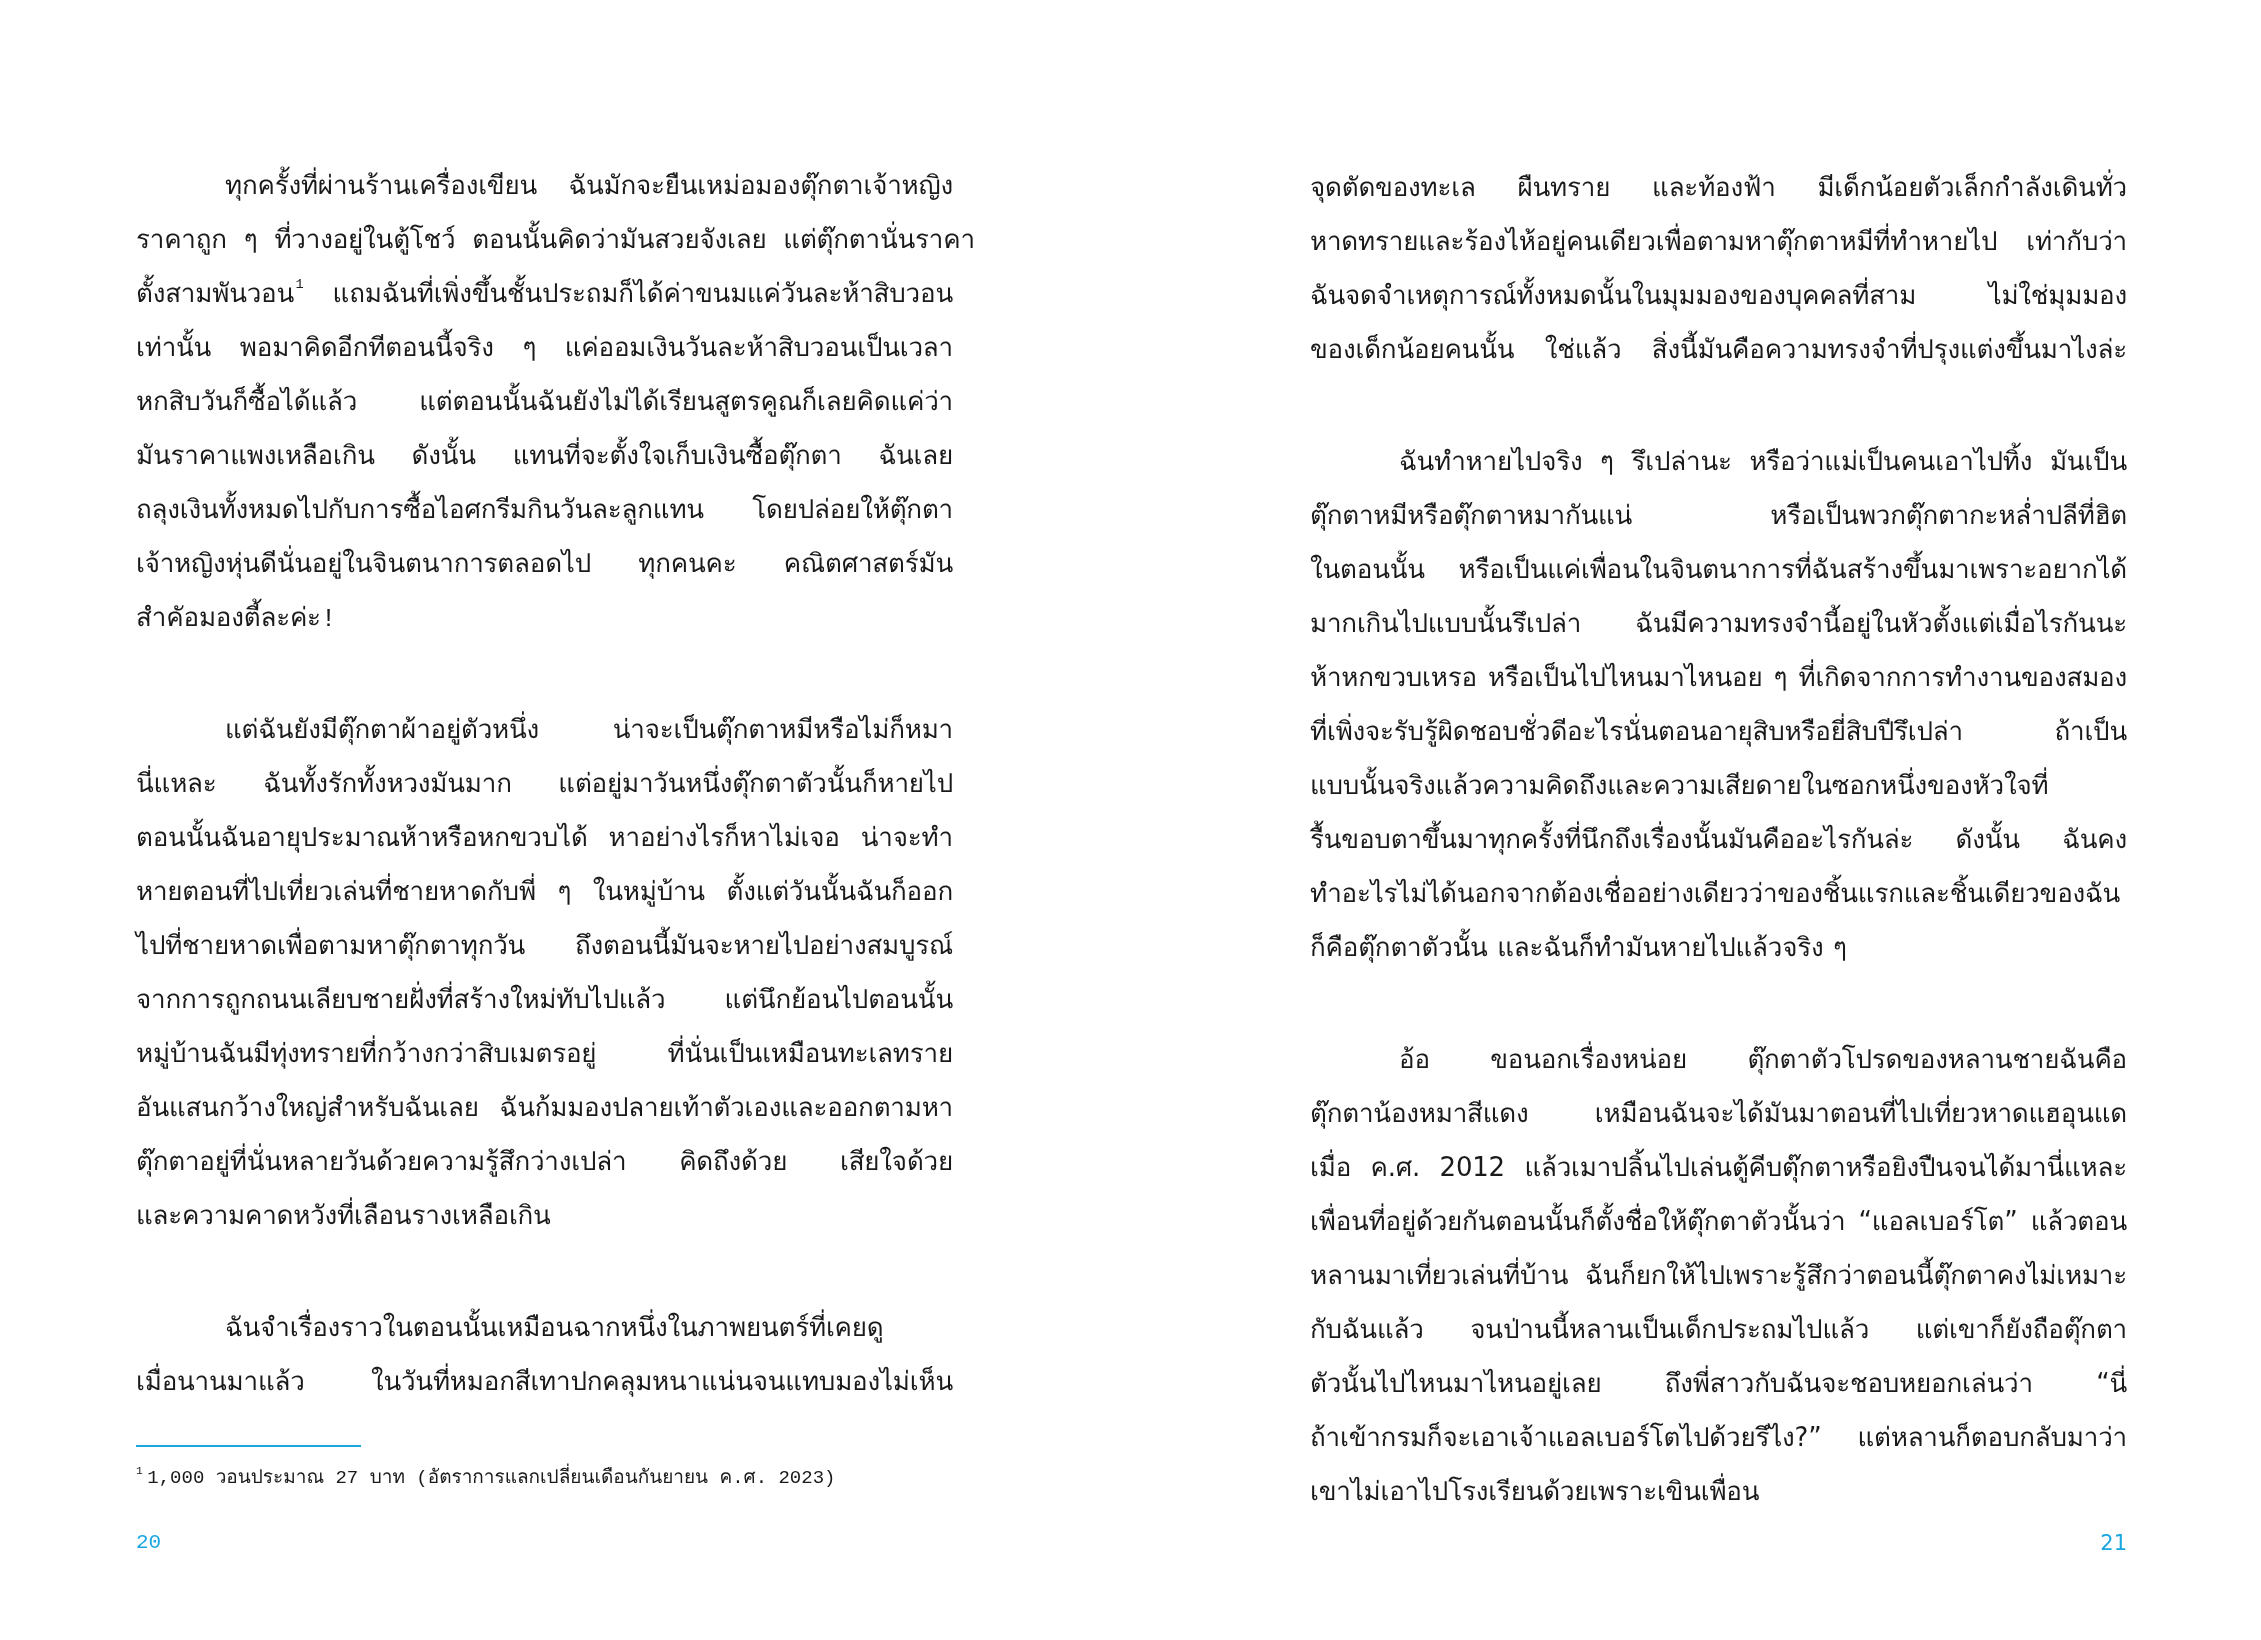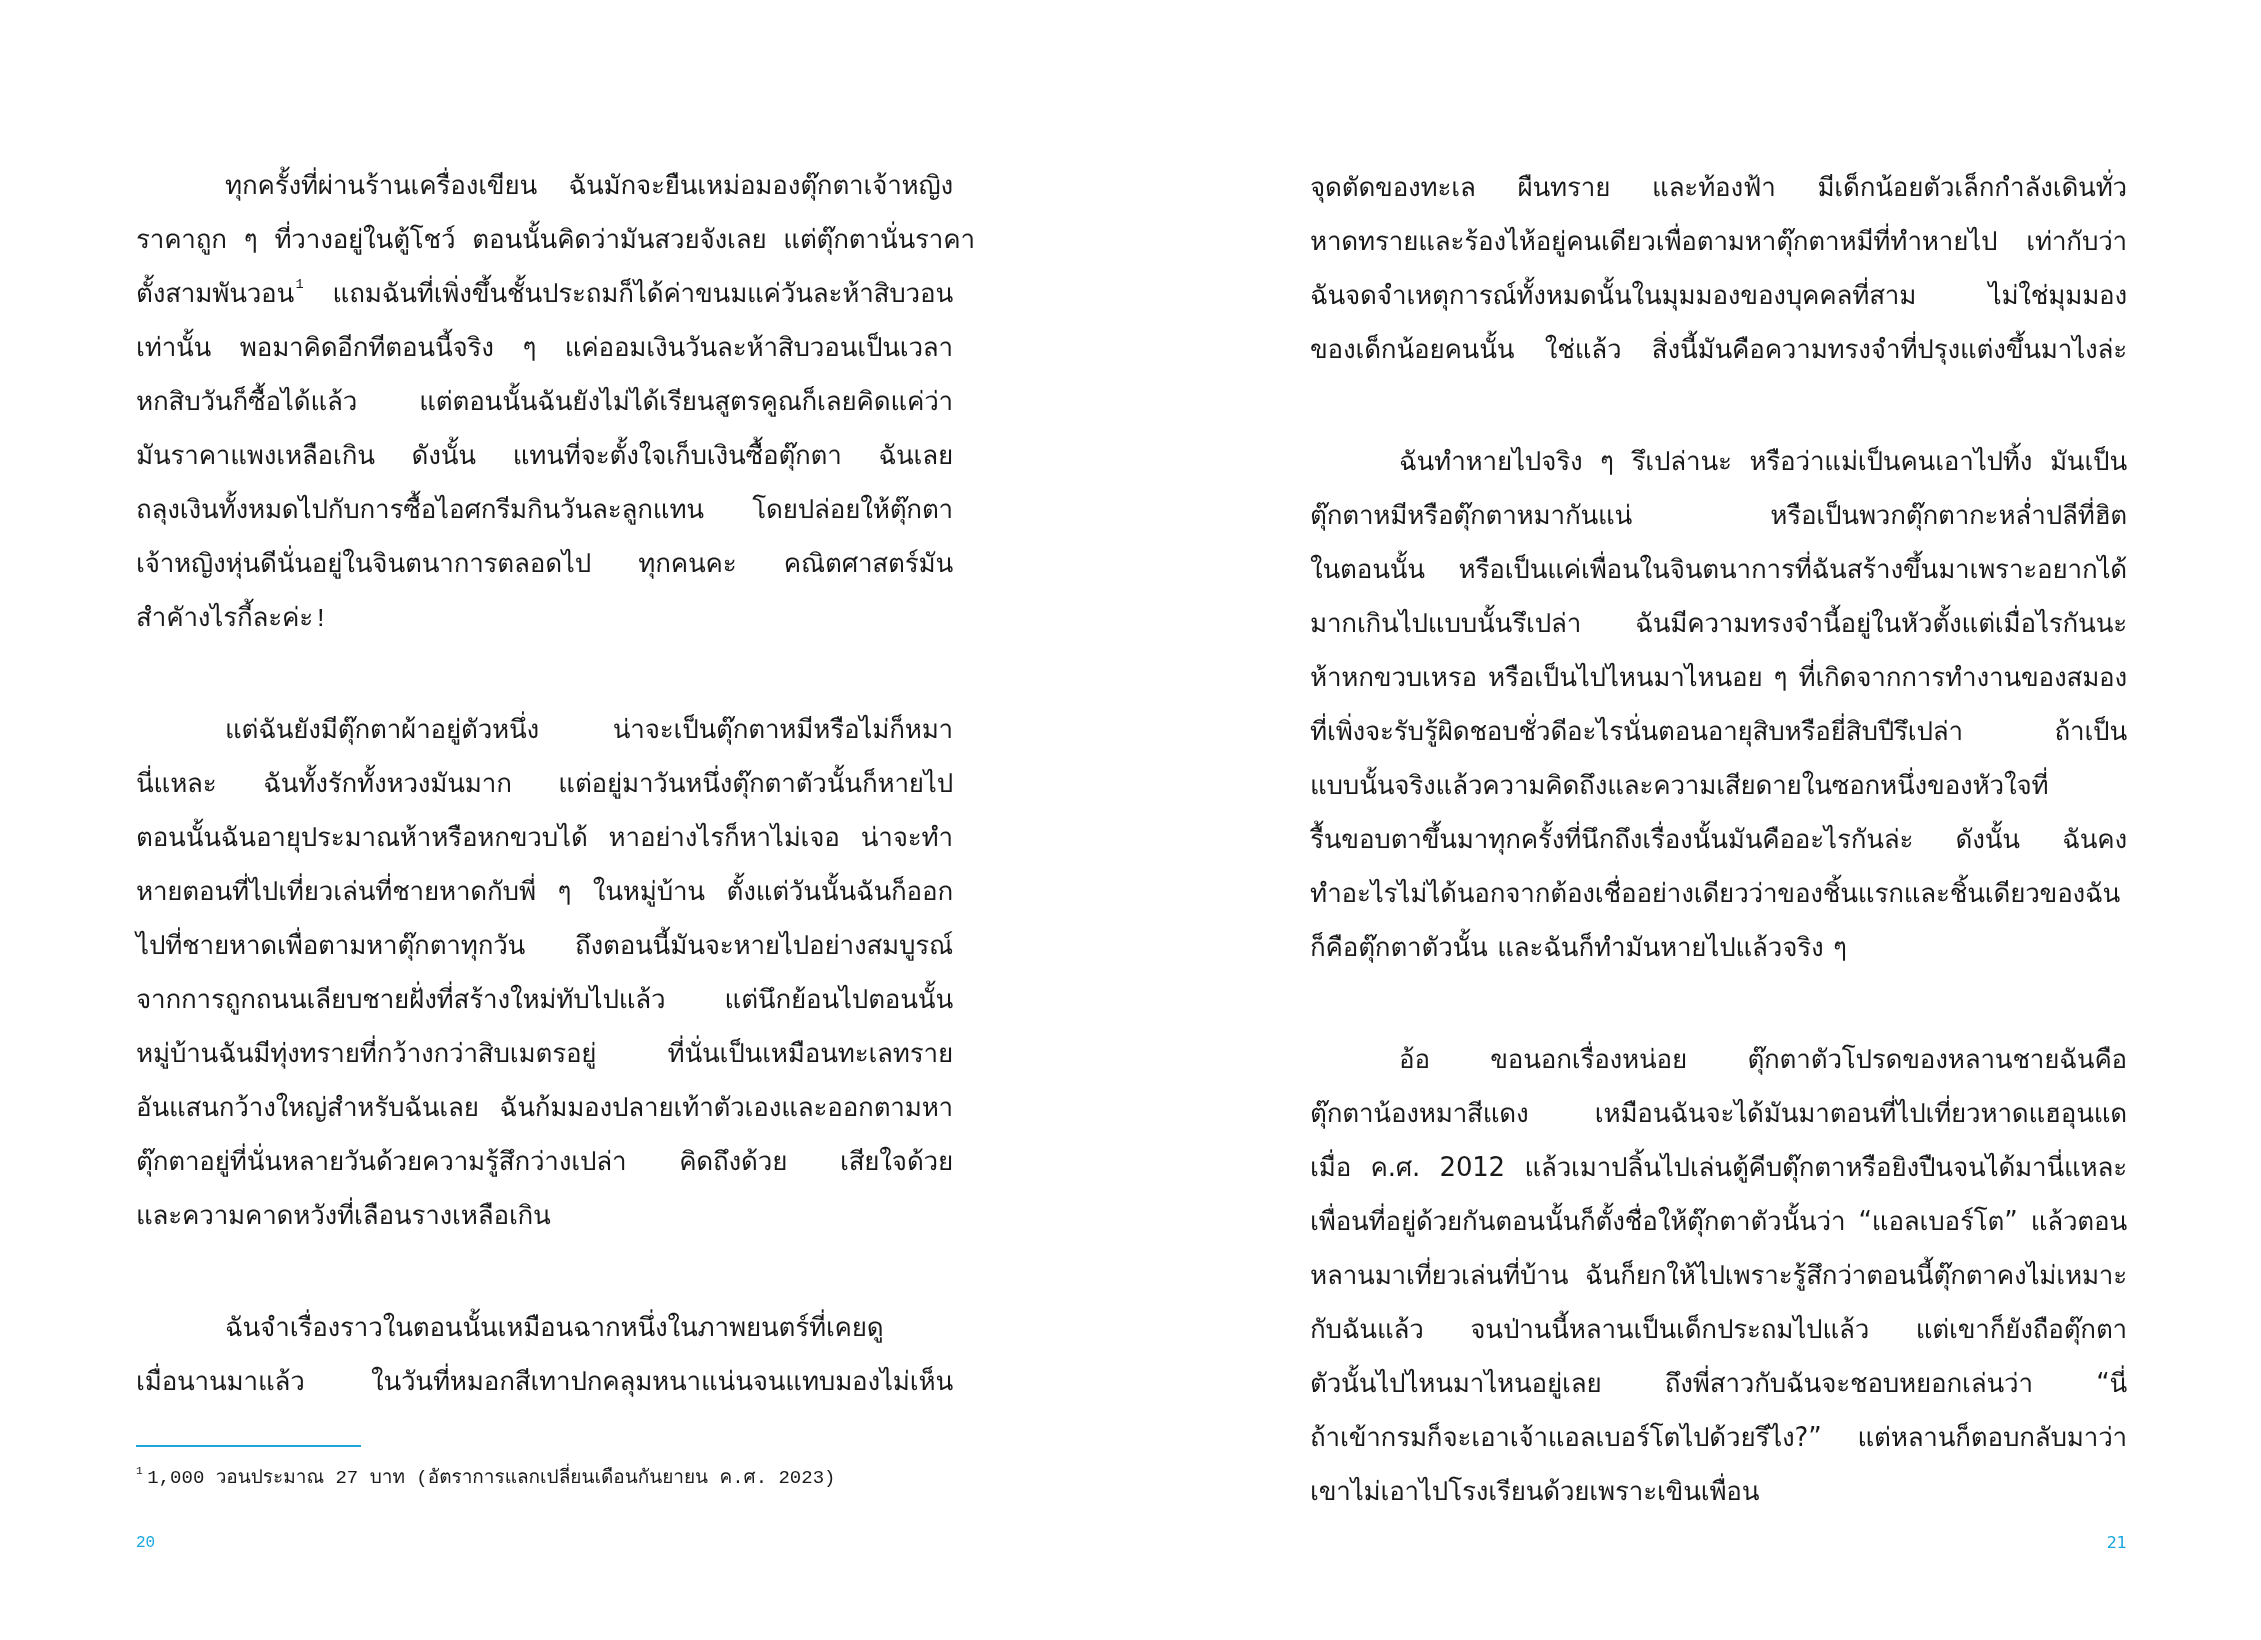--- a/index.html
+++ b/index.html
@@ -77,21 +77,21 @@
   .footnote sup {
     font-size: 11.3px;
     vertical-align: 9px;
     line-height: 0;
     margin-right: 4.5px;
   }
 
   .page-number {
     position: absolute;
     top: 1530px;
-    font-size: 16px;
+    font-size: 21px;
     line-height: 26px;
     color: #1aa7e0;
   }
   .page-left .page-number { left: 136px; }
   .page-right .page-number { right: 134px; text-align: center; }
 </style>
 </head>
 <body>
 
 <div class="page page-left">
@@ -99,21 +99,21 @@
 
     <p class="para">
       <span class="line" style="padding-left:89px">ทุกครั้งที่ผ่านร้านเครื่องเขียน ฉันมักจะยืนเหม่อมองตุ๊กตาเจ้าหญิง</span>
       <span class="line">ราคาถูก ๆ ที่วางอยู่ในตู้โชว์ ตอนนั้นคิดว่ามันสวยจังเลย แต่ตุ๊กตานั่นราคา</span>
       <span class="line"><span>ตั้งสามพันวอน</span><sup class="fnref">1</sup><span>  แถมฉันที่เพิ่งขึ้นชั้นประถมก็ได้ค่าขนมแค่วันละห้าสิบวอน</span></span>
       <span class="line">เท่านั้น  พอมาคิดอีกทีตอนนี้จริง ๆ แค่ออมเงินวันละห้าสิบวอนเป็นเวลา</span>
       <span class="line">หกสิบวันก็ซื้อได้แล้ว แต่ตอนนั้นฉันยังไม่ได้เรียนสูตรคูณก็เลยคิดแค่ว่า</span>
       <span class="line">มันราคาแพงเหลือเกิน  ดังนั้น แทนที่จะตั้งใจเก็บเงินซื้อตุ๊กตา ฉันเลย</span>
       <span class="line">ถลุงเงินทั้งหมดไปกับการซื้อไอศกรีมกินวันละลูกแทน โดยปล่อยให้ตุ๊กตา</span>
       <span class="line">เจ้าหญิงหุ่นดีนั่นอยู่ในจินตนาการตลอดไป  ทุกคนคะ คณิตศาสตร์มัน</span>
-      <span class="line last">สำคัางไรกี้ละค่ะ!</span>
+      <span class="line last">สำคัอมองตี้ละค่ะ!</span>
     </p>
 
     <p class="para">
       <span class="line" style="padding-left:89px">แต่ฉันยังมีตุ๊กตาผ้าอยู่ตัวหนึ่ง น่าจะเป็นตุ๊กตาหมีหรือไม่ก็หมา</span>
       <span class="line">นี่แหละ ฉันทั้งรักทั้งหวงมันมาก แต่อยู่มาวันหนึ่งตุ๊กตาตัวนั้นก็หายไป</span>
       <span class="line">ตอนนั้นฉันอายุประมาณห้าหรือหกขวบได้ หาอย่างไรก็หาไม่เจอ น่าจะทำ</span>
       <span class="line">หายตอนที่ไปเที่ยวเล่นที่ชายหาดกับพี่ ๆ ในหมู่บ้าน ตั้งแต่วันนั้นฉันก็ออก</span>
       <span class="line">ไปที่ชายหาดเพื่อตามหาตุ๊กตาทุกวัน  ถึงตอนนี้มันจะหายไปอย่างสมบูรณ์</span>
       <span class="line">จากการถูกถนนเลียบชายฝั่งที่สร้างใหม่ทับไปแล้ว แต่นึกย้อนไปตอนนั้น</span>
       <span class="line">หมู่บ้านฉันมีทุ่งทรายที่กว้างกว่าสิบเมตรอยู่ ที่นั่นเป็นเหมือนทะเลทราย</span>

